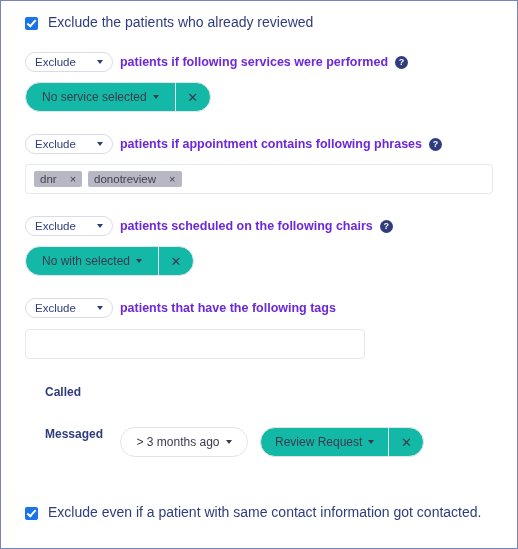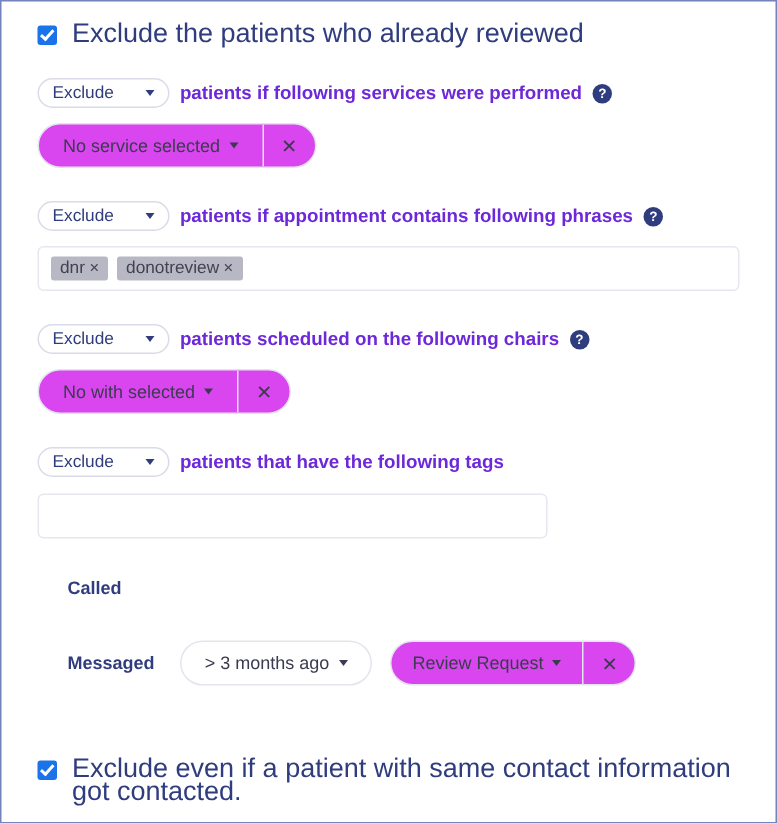--- a/index.html
+++ b/index.html
@@ -43,21 +43,21 @@
     position: absolute;
     left: 4px;
     top: 1px;
     width: 3px;
     height: 7px;
     border: solid #ffffff;
     border-width: 0 2px 2px 0;
     transform: rotate(42deg);
   }
   .check-label {
-    font-size: 18px;
+    font-size: 14px;
     color: #2f3c7e;
     line-height: 15px;
   }
 
   
   .sec-head {
     display: flex;
     align-items: center;
     gap: 7px;
   }
@@ -100,21 +100,21 @@
     line-height: 1;
     flex: 0 0 13px;
   }
 
   
   .pill-group {
     display: inline-flex;
     align-items: stretch;
     border: 1px solid #e3e5ed;
     border-radius: 16px;
-    background: #d946ef;
+    background: #14b8a6;
     overflow: hidden;
   }
   .pill-btn {
     display: inline-flex;
     align-items: center;
     justify-content: center;
     gap: 6px;
     padding: 7px 16px;
     font-size: 12px;
     color: #3b3b4f;
@@ -155,34 +155,34 @@
     min-height: 30px;
     display: flex;
     align-items: center;
     gap: 6px;
     padding: 4px 8px;
     box-sizing: border-box;
   }
   .chip {
     display: inline-flex;
     align-items: center;
-    gap: 3px;
+    gap: 13px;
     background: #b7b8c4;
     color: #42424f;
     border-radius: 2px;
     padding: 2px 6px;
     font-size: 11.5px;
     white-space: nowrap;
   }
   .chip-x { font-size: 11px; color: #42424f; }
 
   
   .cm-row {
     display: flex;
-    align-items: center;
+    align-items: flex-start;
   }
   .cm-label {
     width: 95px;
     flex: 0 0 95px;
     font-size: 12px;
     font-weight: bold;
     color: #2f3c7e;
     padding-left: 20px;
     box-sizing: border-box;
   }

